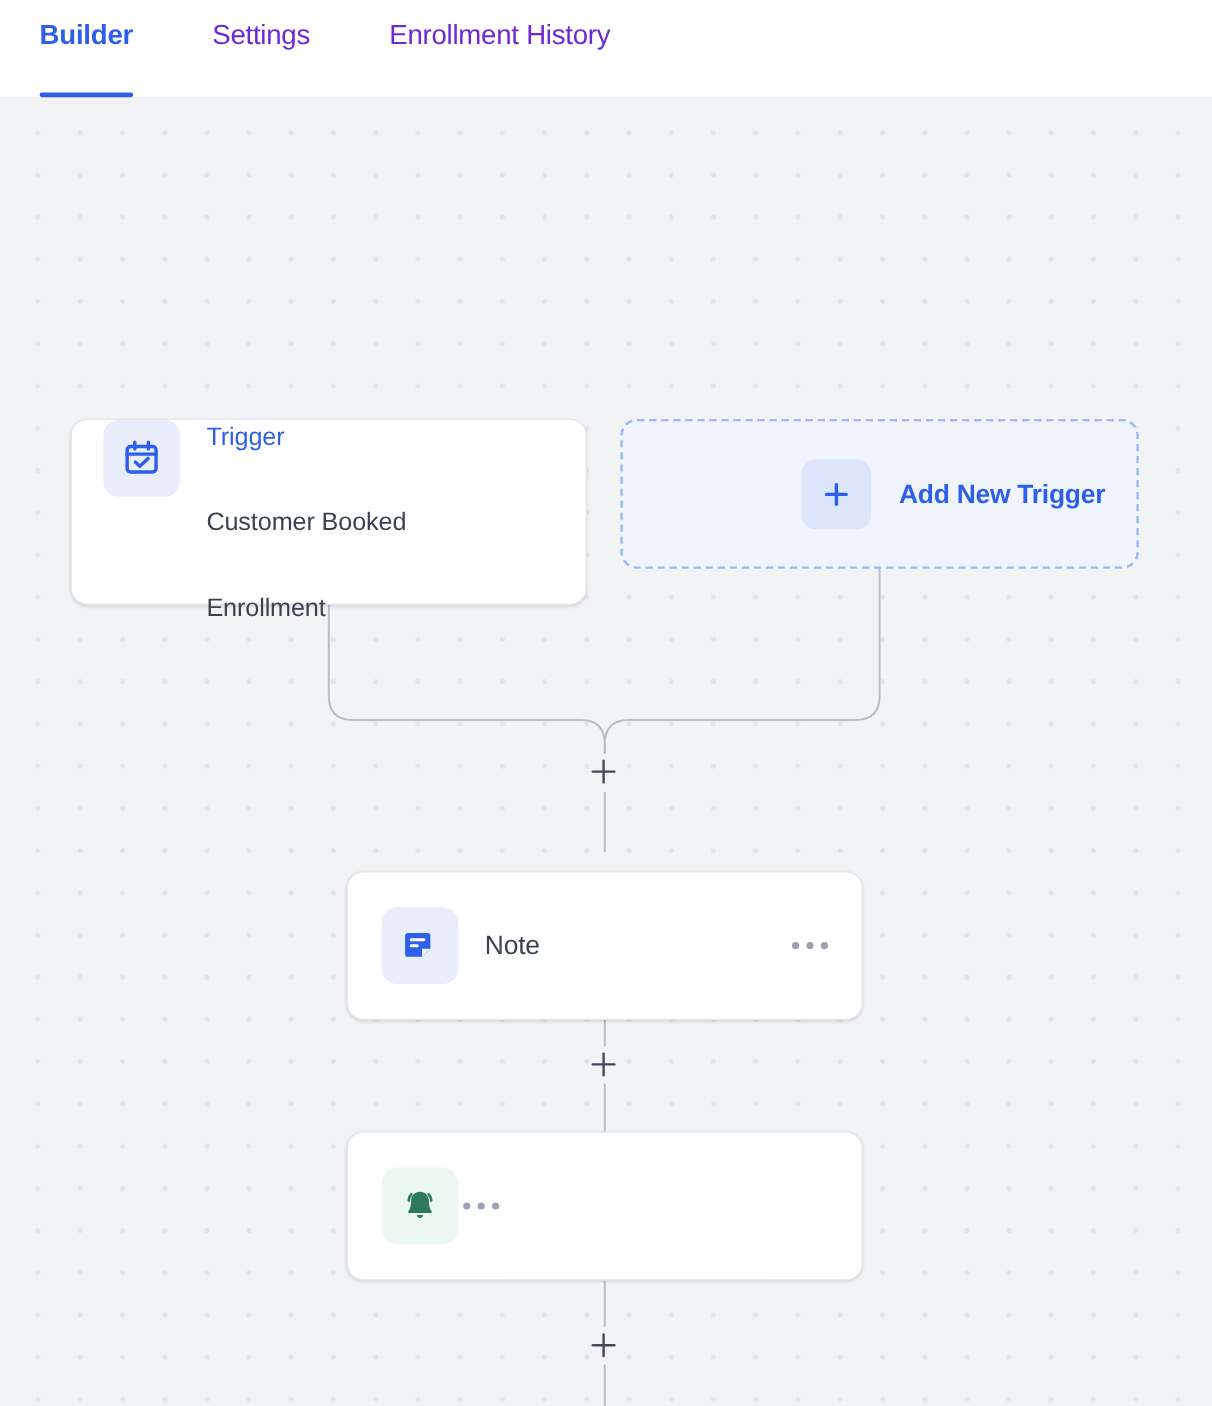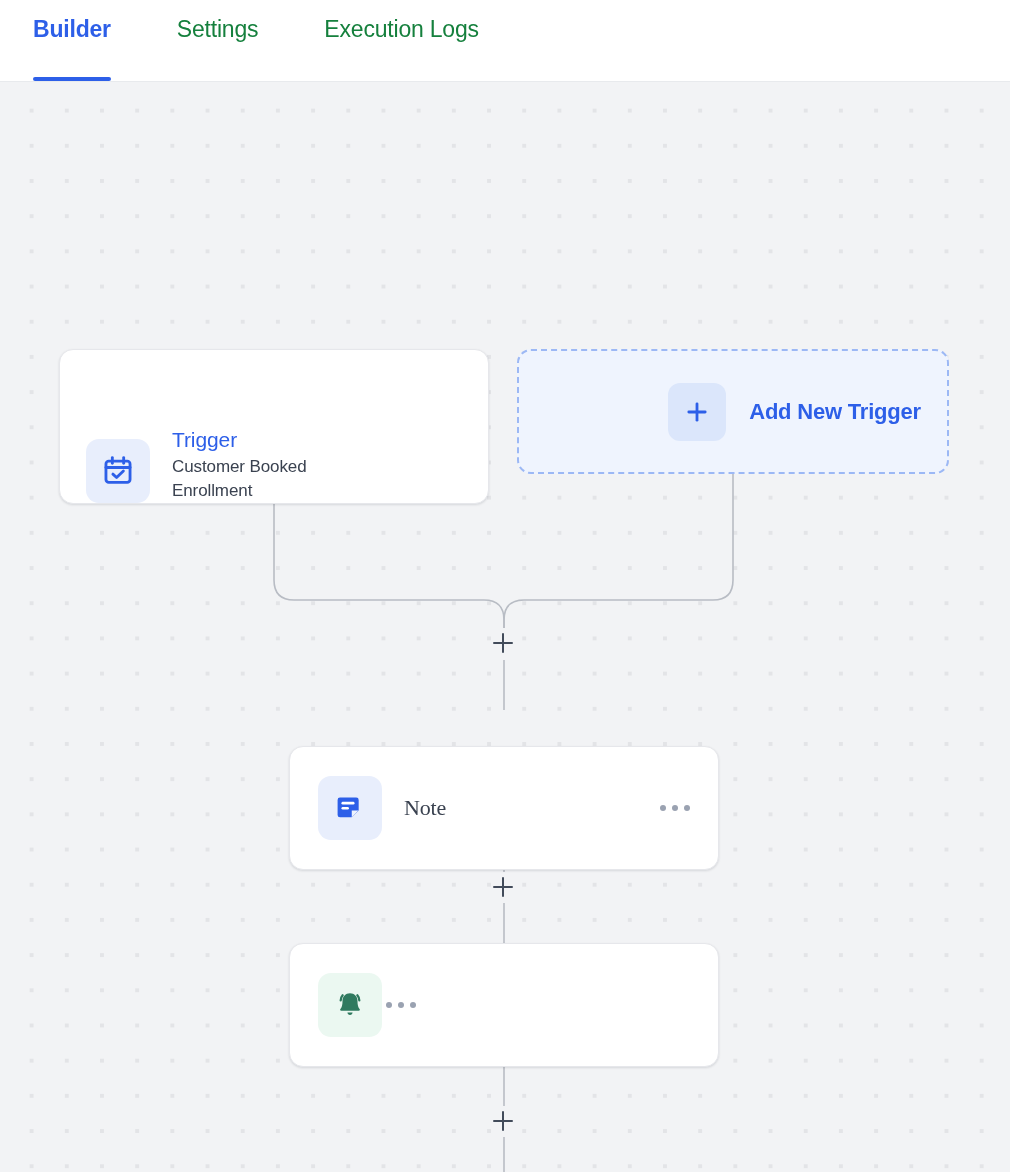--- a/index.html
+++ b/index.html
@@ -22,21 +22,21 @@
     align-items: flex-end;
     padding-left: 33px;
   }
   .tab {
     position: relative;
     height: 100%;
     display: flex;
     align-items: center;
     font-size: 23px;
     letter-spacing: -0.2px;
-    color: #15803d;
+    color: #6d28d9;
     padding-bottom: 22px;
     margin-right: 66px;
     cursor: pointer;
     white-space: nowrap;
   }
   .tab.active {
     color: #2d5fe8;
     font-weight: 700;
   }
   .tab.active::after {
@@ -81,21 +81,21 @@
     cursor: pointer;
   }
 
   
   .node-trigger {
     left: 59px;
     top: 267px;
     width: 430px;
     height: 155px;
     padding: 0 26px;
-    align-items: flex-end;
+    align-items: flex-start;
   }
   .icon-tile {
     width: 64px;
     height: 64px;
     border-radius: 13px;
     display: flex;
     align-items: center;
     justify-content: center;
     flex: 0 0 auto;
   }
@@ -107,25 +107,26 @@
     flex-direction: column;
     justify-content: center;
   }
   .trigger-kind {
     font-size: 21px;
     color: #2d5fe8;
     line-height: 1.42;
     letter-spacing: -0.1px;
   }
   .trigger-name {
-    font-size: 17px;
+    font-size: 21px;
     color: #3a4250;
     line-height: 1.42;
     letter-spacing: -0.1px;
     max-width: 200px;
+    margin-top: 41px;
   }
 
   
   .node-add {
     position: absolute;
     left: 517px;
     top: 267px;
     width: 432px;
     height: 125px;
     background: #eff4fe;
@@ -155,21 +156,21 @@
     letter-spacing: -0.2px;
   }
 
   
   .node-step {
     left: 289px;
     width: 430px;
     height: 124px;
     padding: 0 24px 0 28px;
   }
-  .node-note    { top: 664px; font-family: Liberation Serif, serif; }
+  .node-note    { top: 644px; }
   .node-notify  { top: 861px; }
 
   .step-label {
     margin-left: 22px;
     font-size: 22px;
     color: #3a4250;
     letter-spacing: -0.15px;
     flex: 1 1 auto;
   }
   .dots-btn {
@@ -216,21 +217,21 @@
 <body>
 
 <div class="tabbar">
   <div class="tab active">
     <span>Builder</span>
   </div>
   <div class="tab">
     <span>Settings</span>
   </div>
   <div class="tab">
-    <span>Execution Logs</span>
+    <span>Enrollment History</span>
   </div>
 </div>
 
 <div class="canvas">
 
   <svg class="flow-svg" viewBox="0 0 1010 1090" xmlns="http://www.w3.org/2000/svg">
     <g fill="none" stroke="#b8bcc4" stroke-width="1.6">
 
       <path d="M 274 402 L 274 498 Q 274 518 294 518 L 484 518 Q 504 518 504 538 L 504 546"></path>
 

